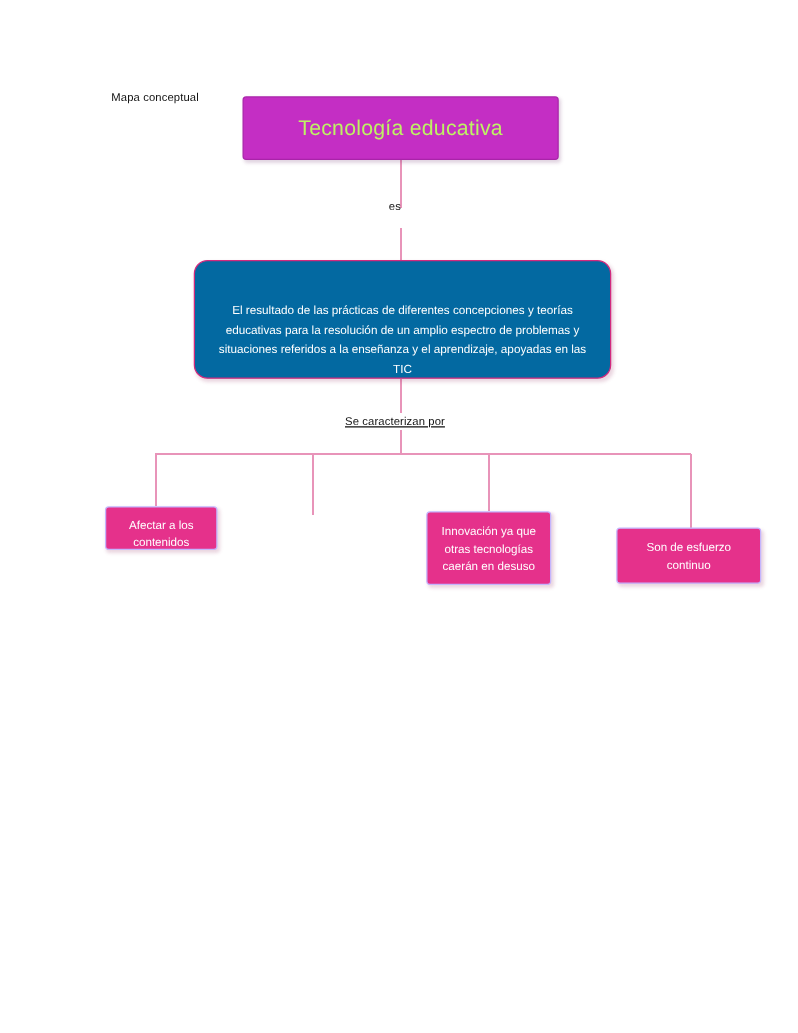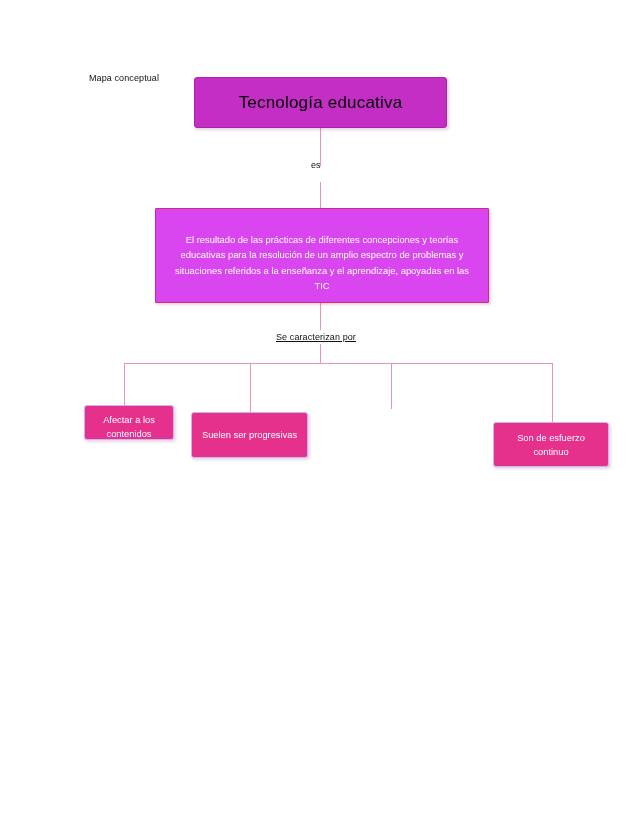--- a/index.html
+++ b/index.html
@@ -63,35 +63,35 @@
     width: 253px;
     height: 51px;
     background: #C42EC4;
     border: 1.5px solid #A924A9;
     border-radius: 3px;
     box-shadow: 1.5px 2px 3px rgba(120,60,120,0.22);
   }
   #title-node .node-text {
     font-size: 17px;
     line-height: 21px;
-    color: #000000;
+    color: #bef264;
     letter-spacing: 0.2px;
   }
 
   #desc-node {
     left: 155px;
     top: 208px;
     width: 334px;
     height: 95px;
-    background: #d946ef;
+    background: #0369a1;
     border: 1px solid #D22A7E;
-    border-radius: 1px;
+    border-radius: 11px;
     box-shadow: 1.5px 2px 3px rgba(150,50,100,0.2);
     padding: 4px 14px 0 14px;
-    align-items: center;
+    align-items: flex-end;
   }
   #desc-node .node-text {
     font-size: 9.4px;
     line-height: 15.5px;
     color: #ffffff;
     padding-top: 10px;
   }
 
   .leaf {
     background: #E5318B;
@@ -153,22 +153,22 @@
   <div class="node" id="desc-node">
     <span class="node-text">El resultado de las prácticas de diferentes concepciones y teorías educativas para la resolución de un amplio espectro de problemas y situaciones referidos a la enseñanza y el aprendizaje, apoyadas en las TIC</span>
   </div>
 
   <div class="plain-label" id="carac-label">Se caracterizan por</div>
 
   <div class="node leaf" id="leaf-0">
     <span class="node-text">Afectar a los contenidos</span>
   </div>
 
-  <div class="node leaf" id="leaf-1">
-    <span class="node-text">Suelen ser progresivas</span>
+
+  <div class="node leaf" id="leaf-2">
+    <span class="node-text">Innovación ya que otras tecnologías caerán en desuso</span>
   </div>
-
 
   <div class="node leaf" id="leaf-3">
     <span class="node-text">Son de esfuerzo continuo</span>
   </div>
 
 </div>
 
 </body></html>

